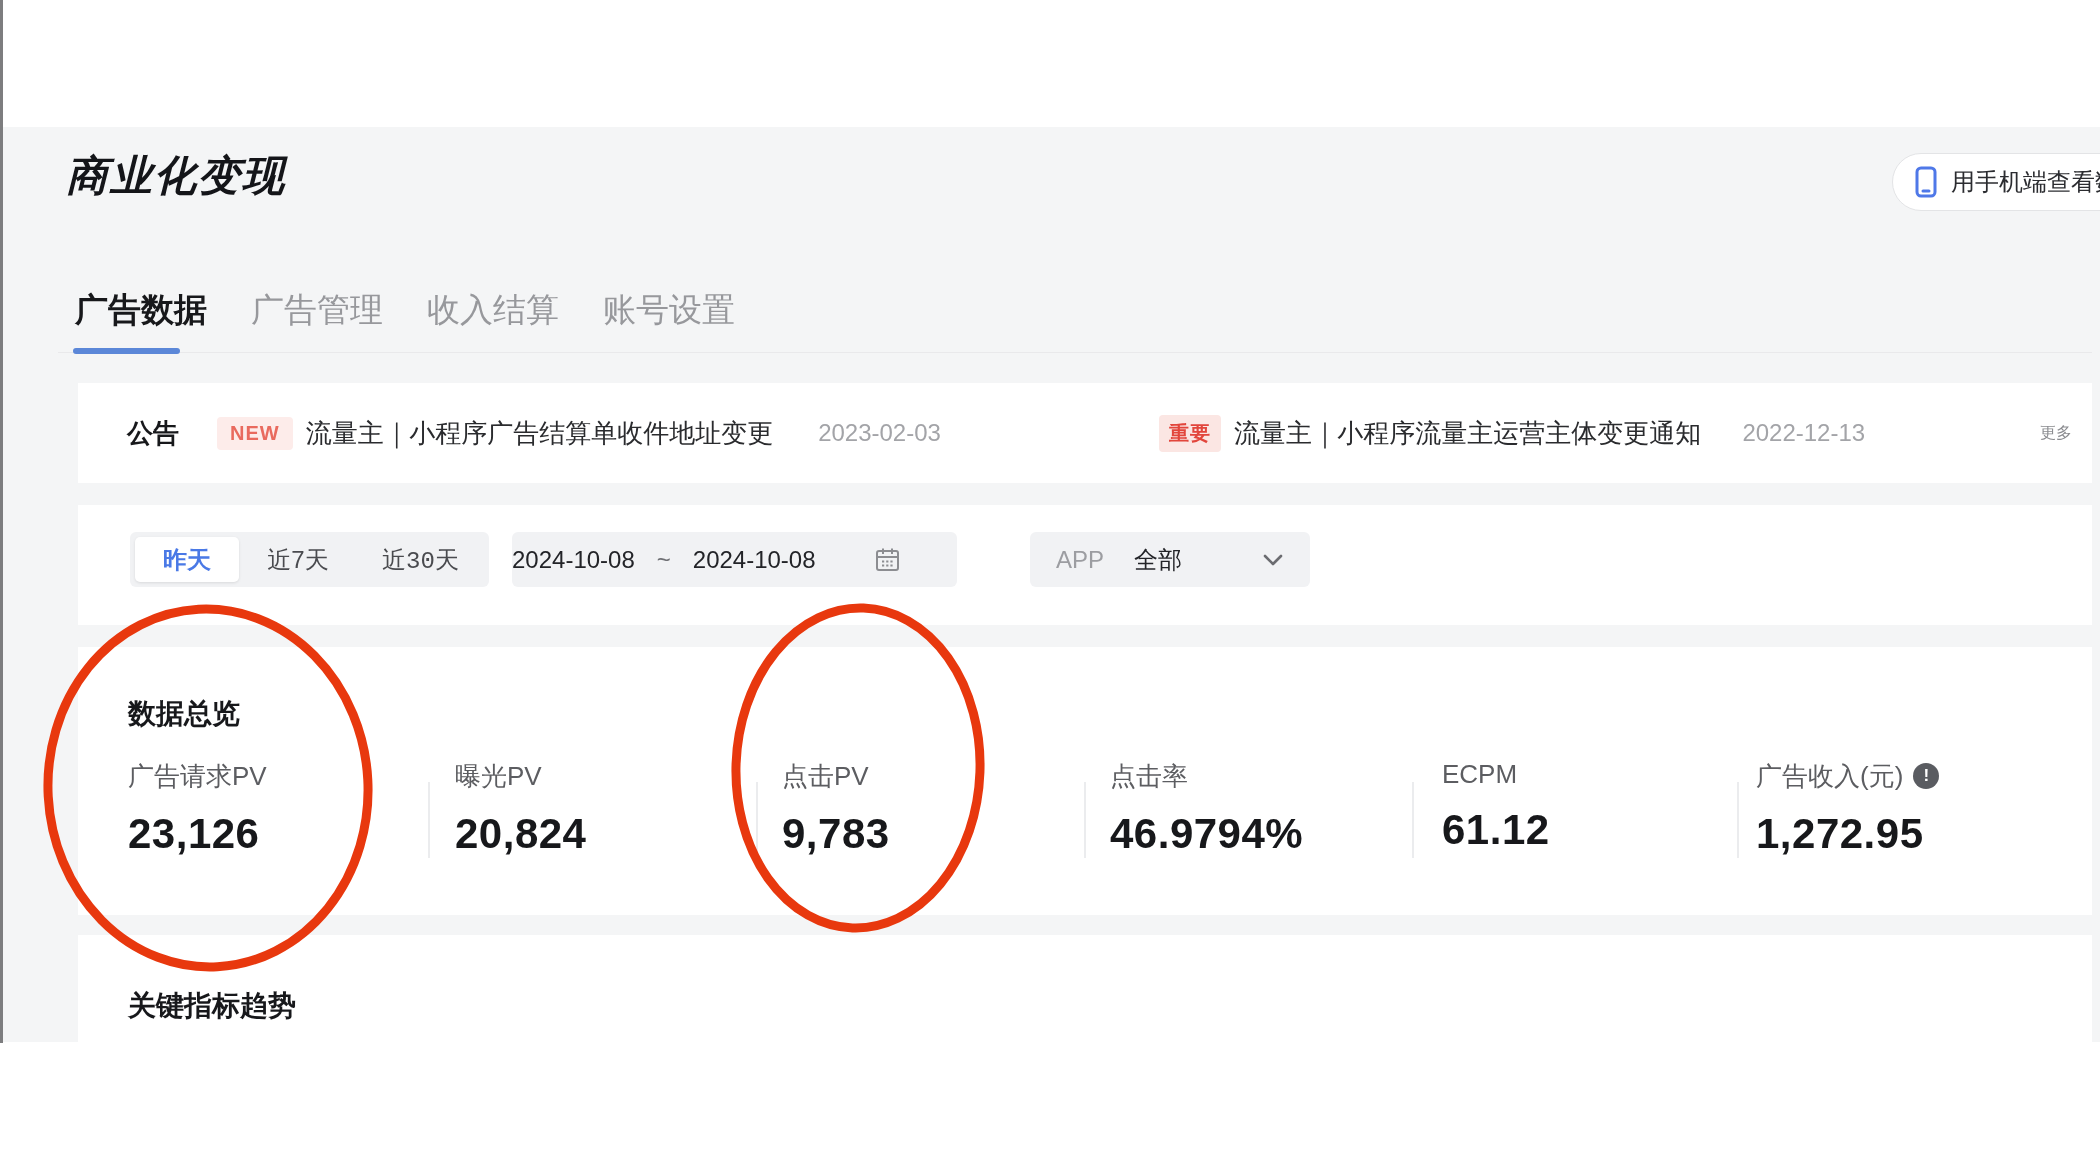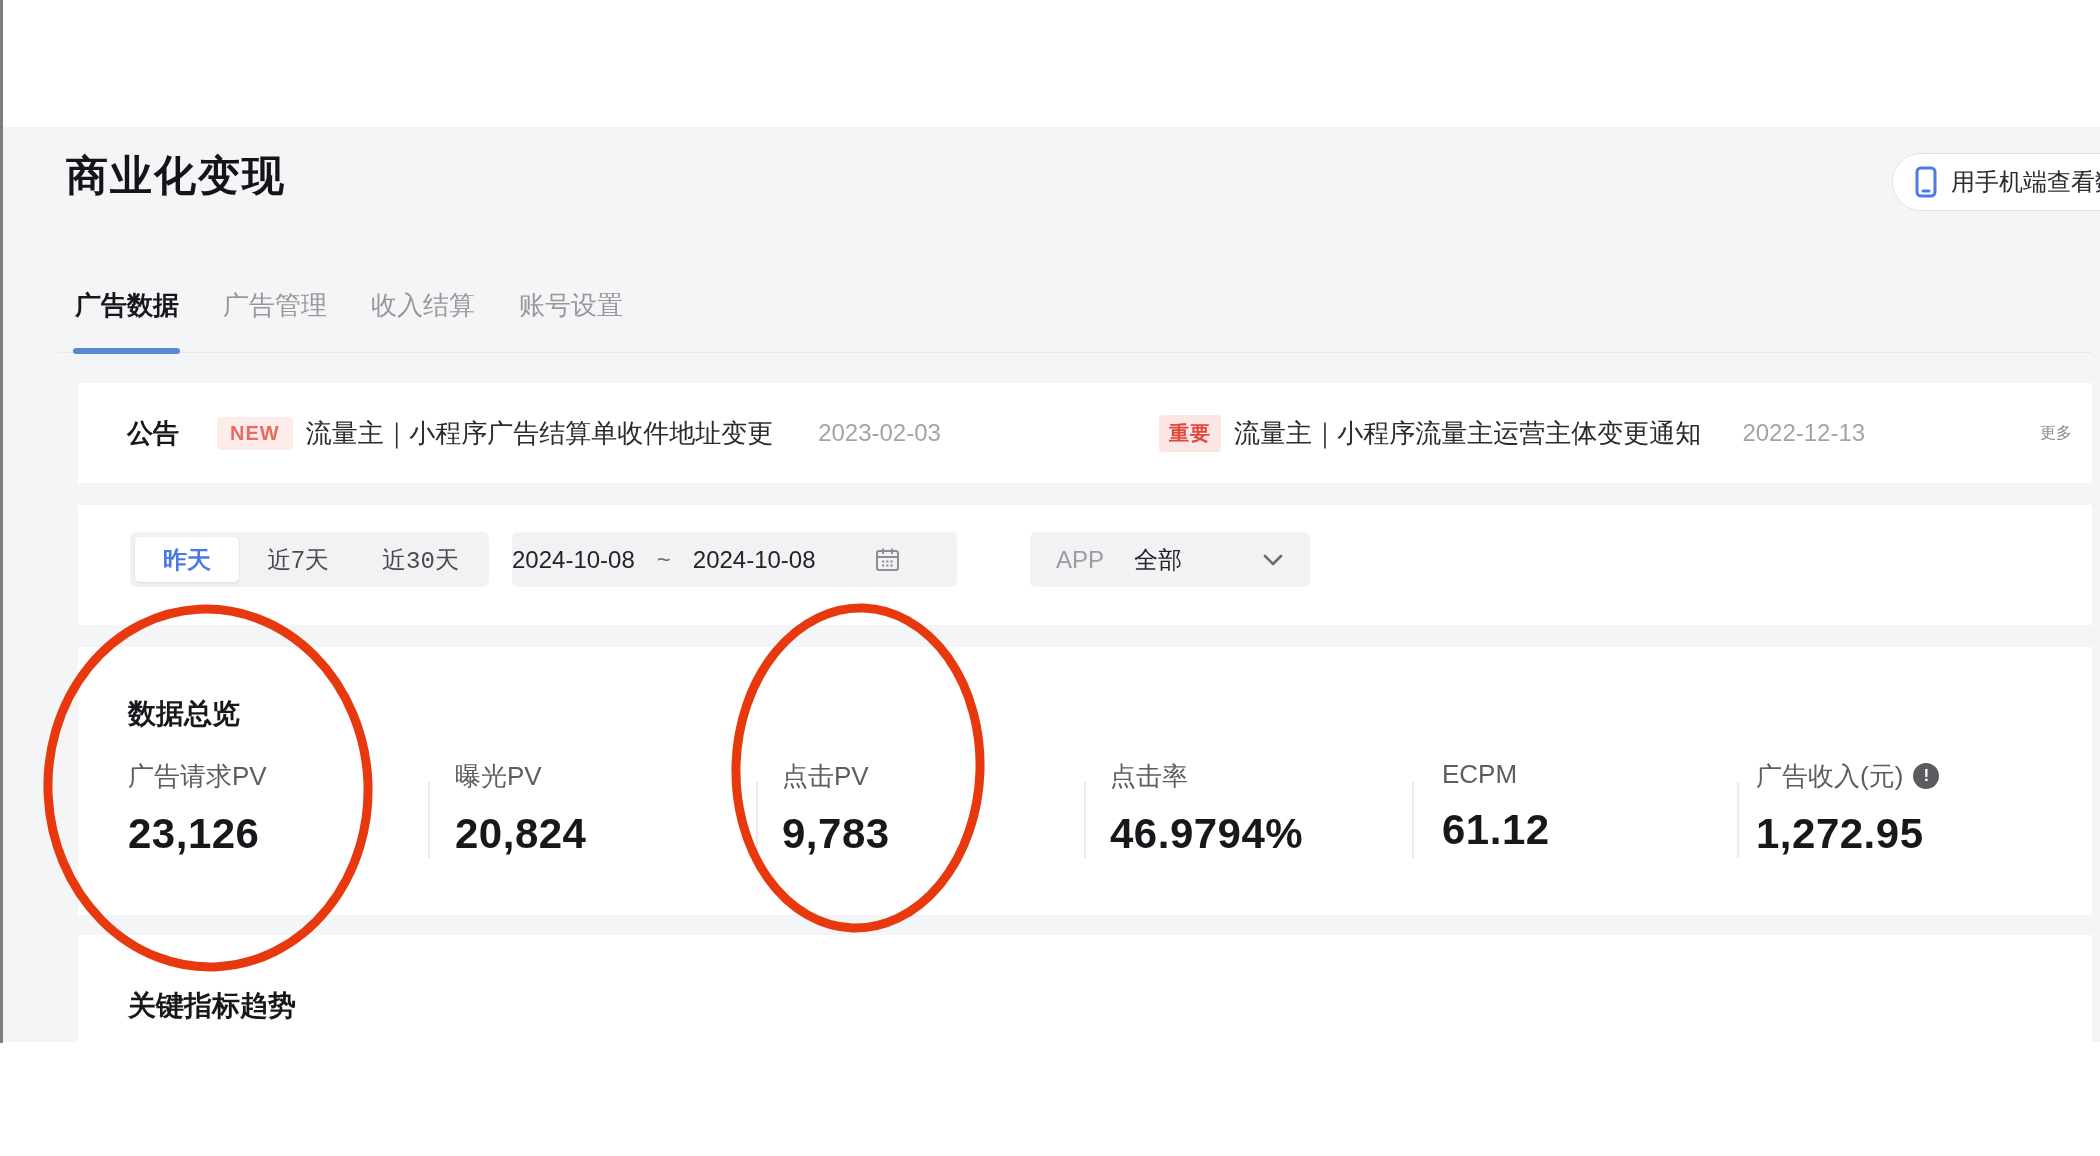--- a/index.html
+++ b/index.html
@@ -6,28 +6,28 @@
   body{font-family:"Liberation Sans","DejaVu Sans",sans-serif;background:#ffffff;}
   #stage{position:relative;width:2100px;height:1156px;background:#ffffff;overflow:hidden;}
 
   
   .content-bg{position:absolute;left:0;top:127px;width:2100px;height:915px;background:#f4f5f6;}
   .left-edge{position:absolute;left:0;top:0;width:3px;height:1043px;background:#7d7d7f;}
 
   .card{position:absolute;left:78px;width:2014px;background:#ffffff;}
 
   
-  .page-title{position:absolute;left:66px;top:148px;font-size:42px;font-weight:700;color:#141519;letter-spacing:2px;}
+  .page-title{position:absolute;left:66px;top:148px;font-size:42px;font-weight:700;color:#141519;letter-spacing:2px;font-style:italic;}
   .mobile-btn{position:absolute;left:1892px;top:153px;height:58px;width:300px;background:#ffffff;
     border:1px solid #e3e4e6;border-radius:30px;display:flex;align-items:center;padding-left:22px;gap:14px;box-sizing:border-box;}
   .mobile-btn span.txt{font-size:24px;color:#2b2c30;white-space:nowrap;}
 
   
   .tabs{position:absolute;left:75px;top:288px;display:flex;gap:44px;}
-  .tab{font-size:26px;color:#97989c;cursor:pointer;}
+  .tab{font-size:33px;color:#97989c;cursor:pointer;}
   .tab.active{color:#17181b;font-weight:700;}
   .tabs-border{position:absolute;left:58px;top:352px;width:2034px;height:1px;background:#e9e9eb;}
   .tab-underline{position:absolute;left:73px;top:348px;width:107px;height:6px;background:#5b87d8;border-radius:3px;}
 
   
   .announce{top:383px;height:100px;display:flex;align-items:center;padding:0 20px 0 49px;box-sizing:border-box;}
   .announce .ttl{font-size:26px;font-weight:700;color:#17181b;}
   .badge{font-size:20px;font-weight:700;border-radius:4px;padding:5px 13px;letter-spacing:1px;white-space:nowrap;}
   .badge.new{color:#e96a5e;background:#fdecea;margin-left:38px;}
   .badge.imp{color:#e2463c;background:#fbe6e3;margin-left:218px;padding:5px 10px;}

